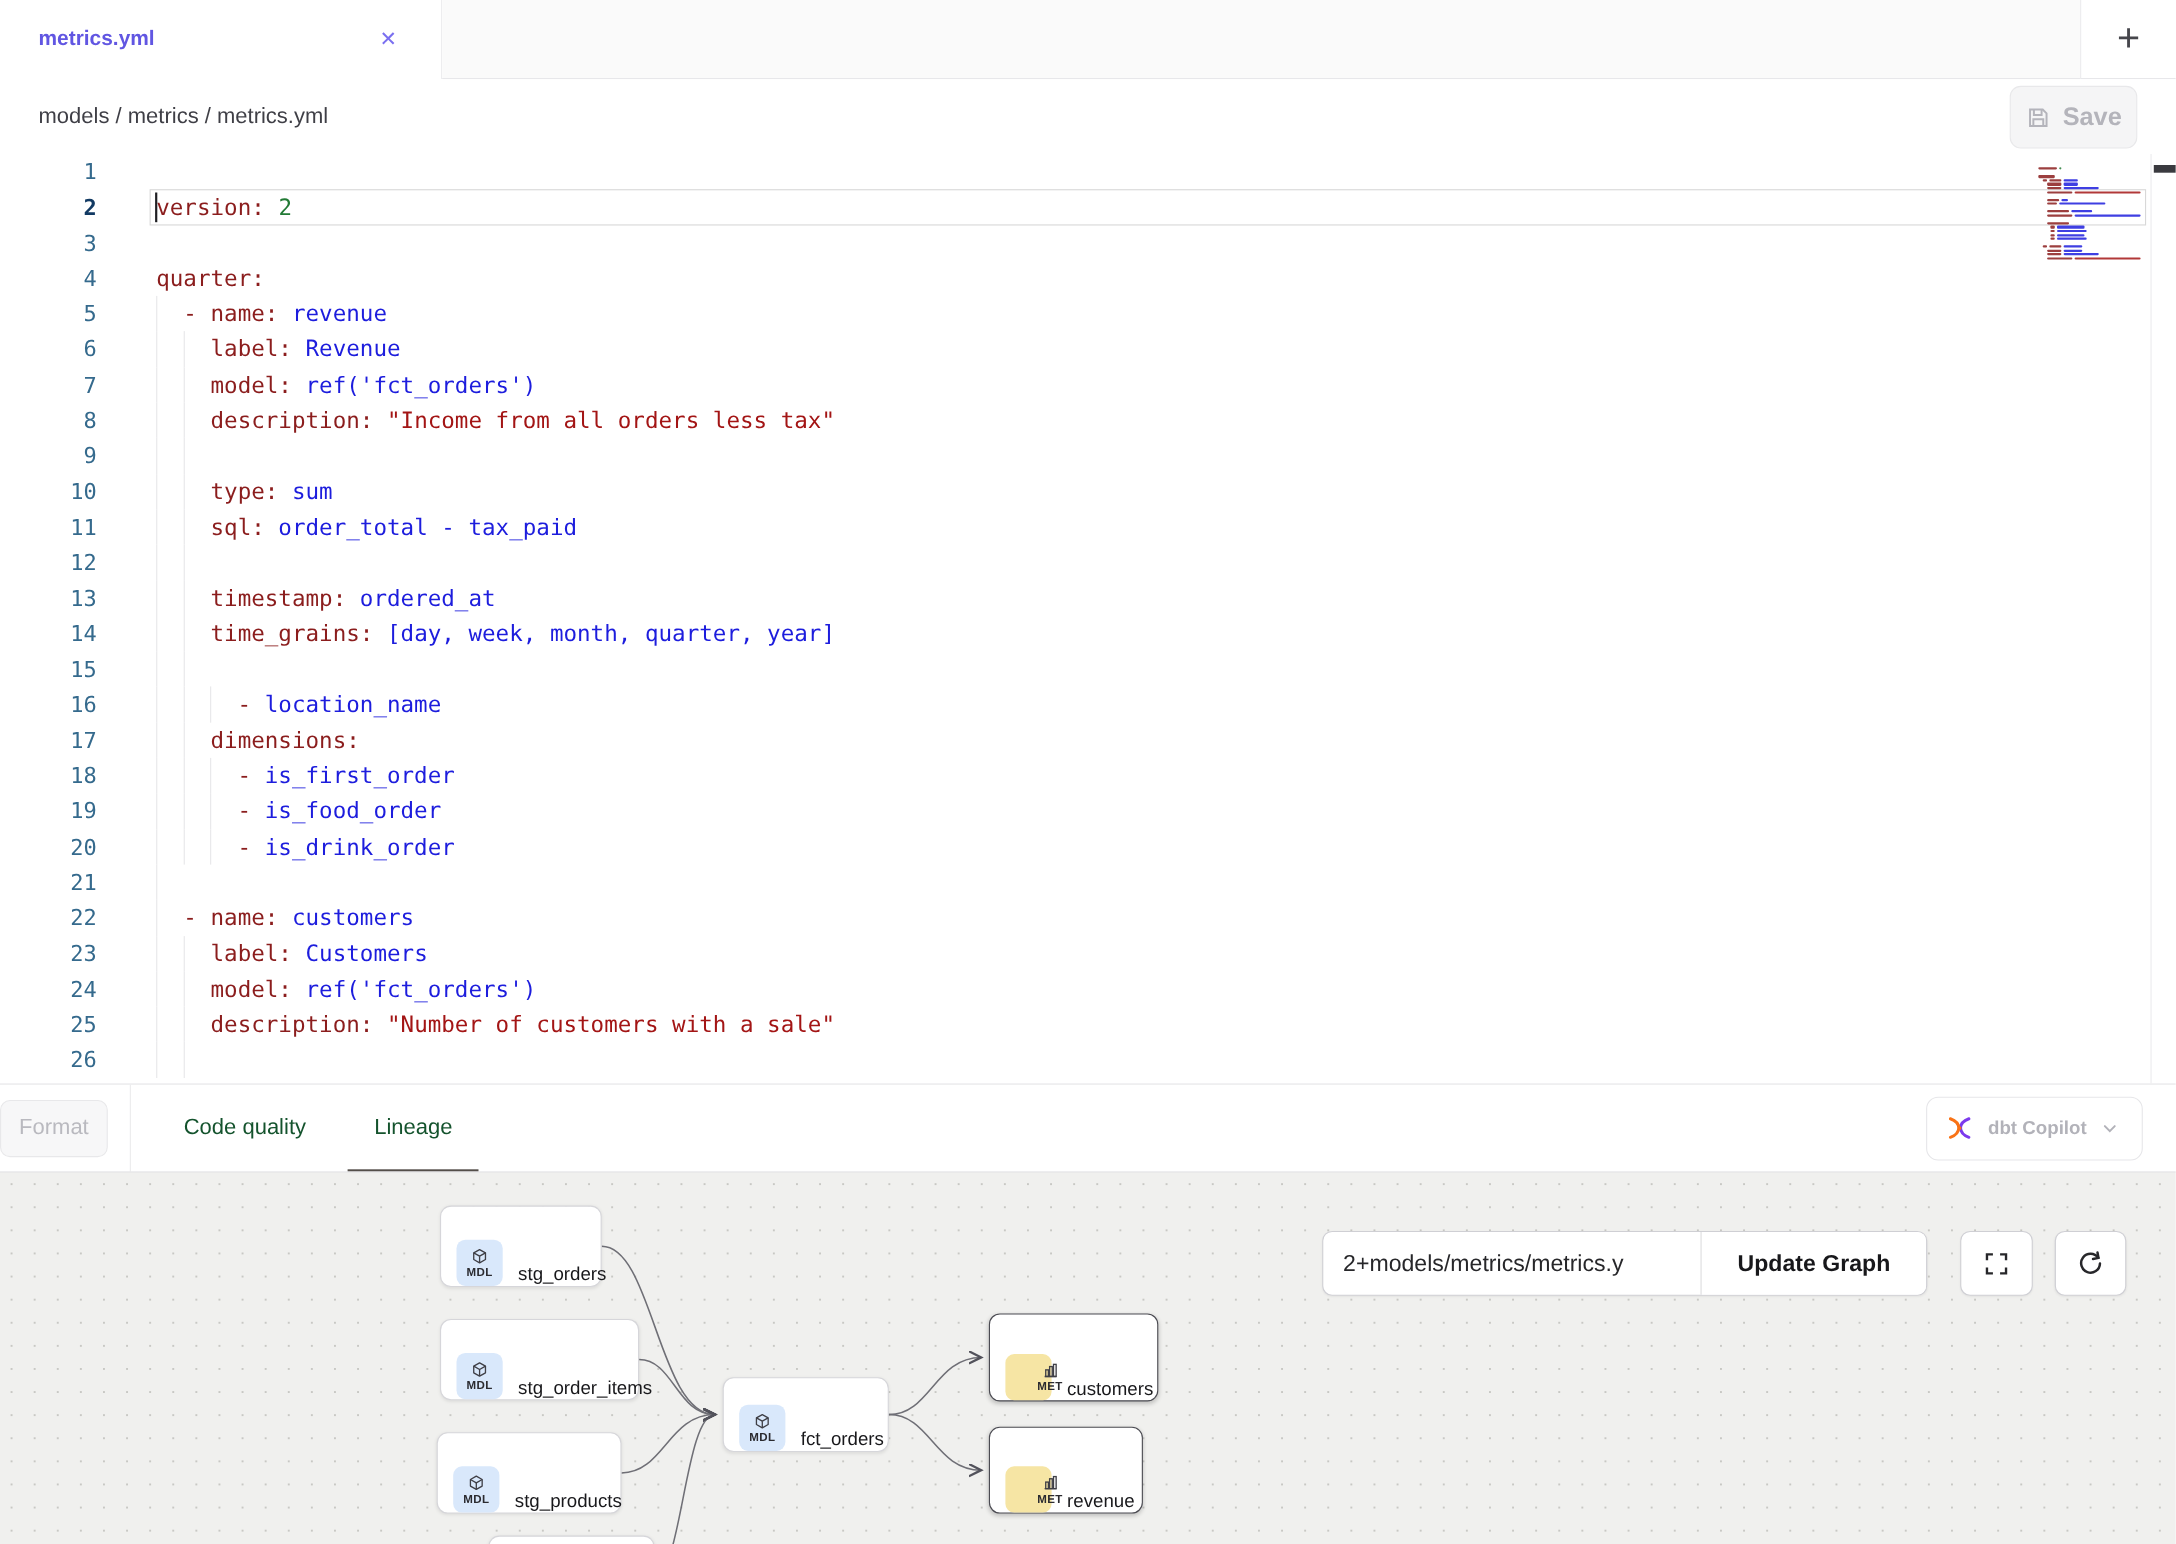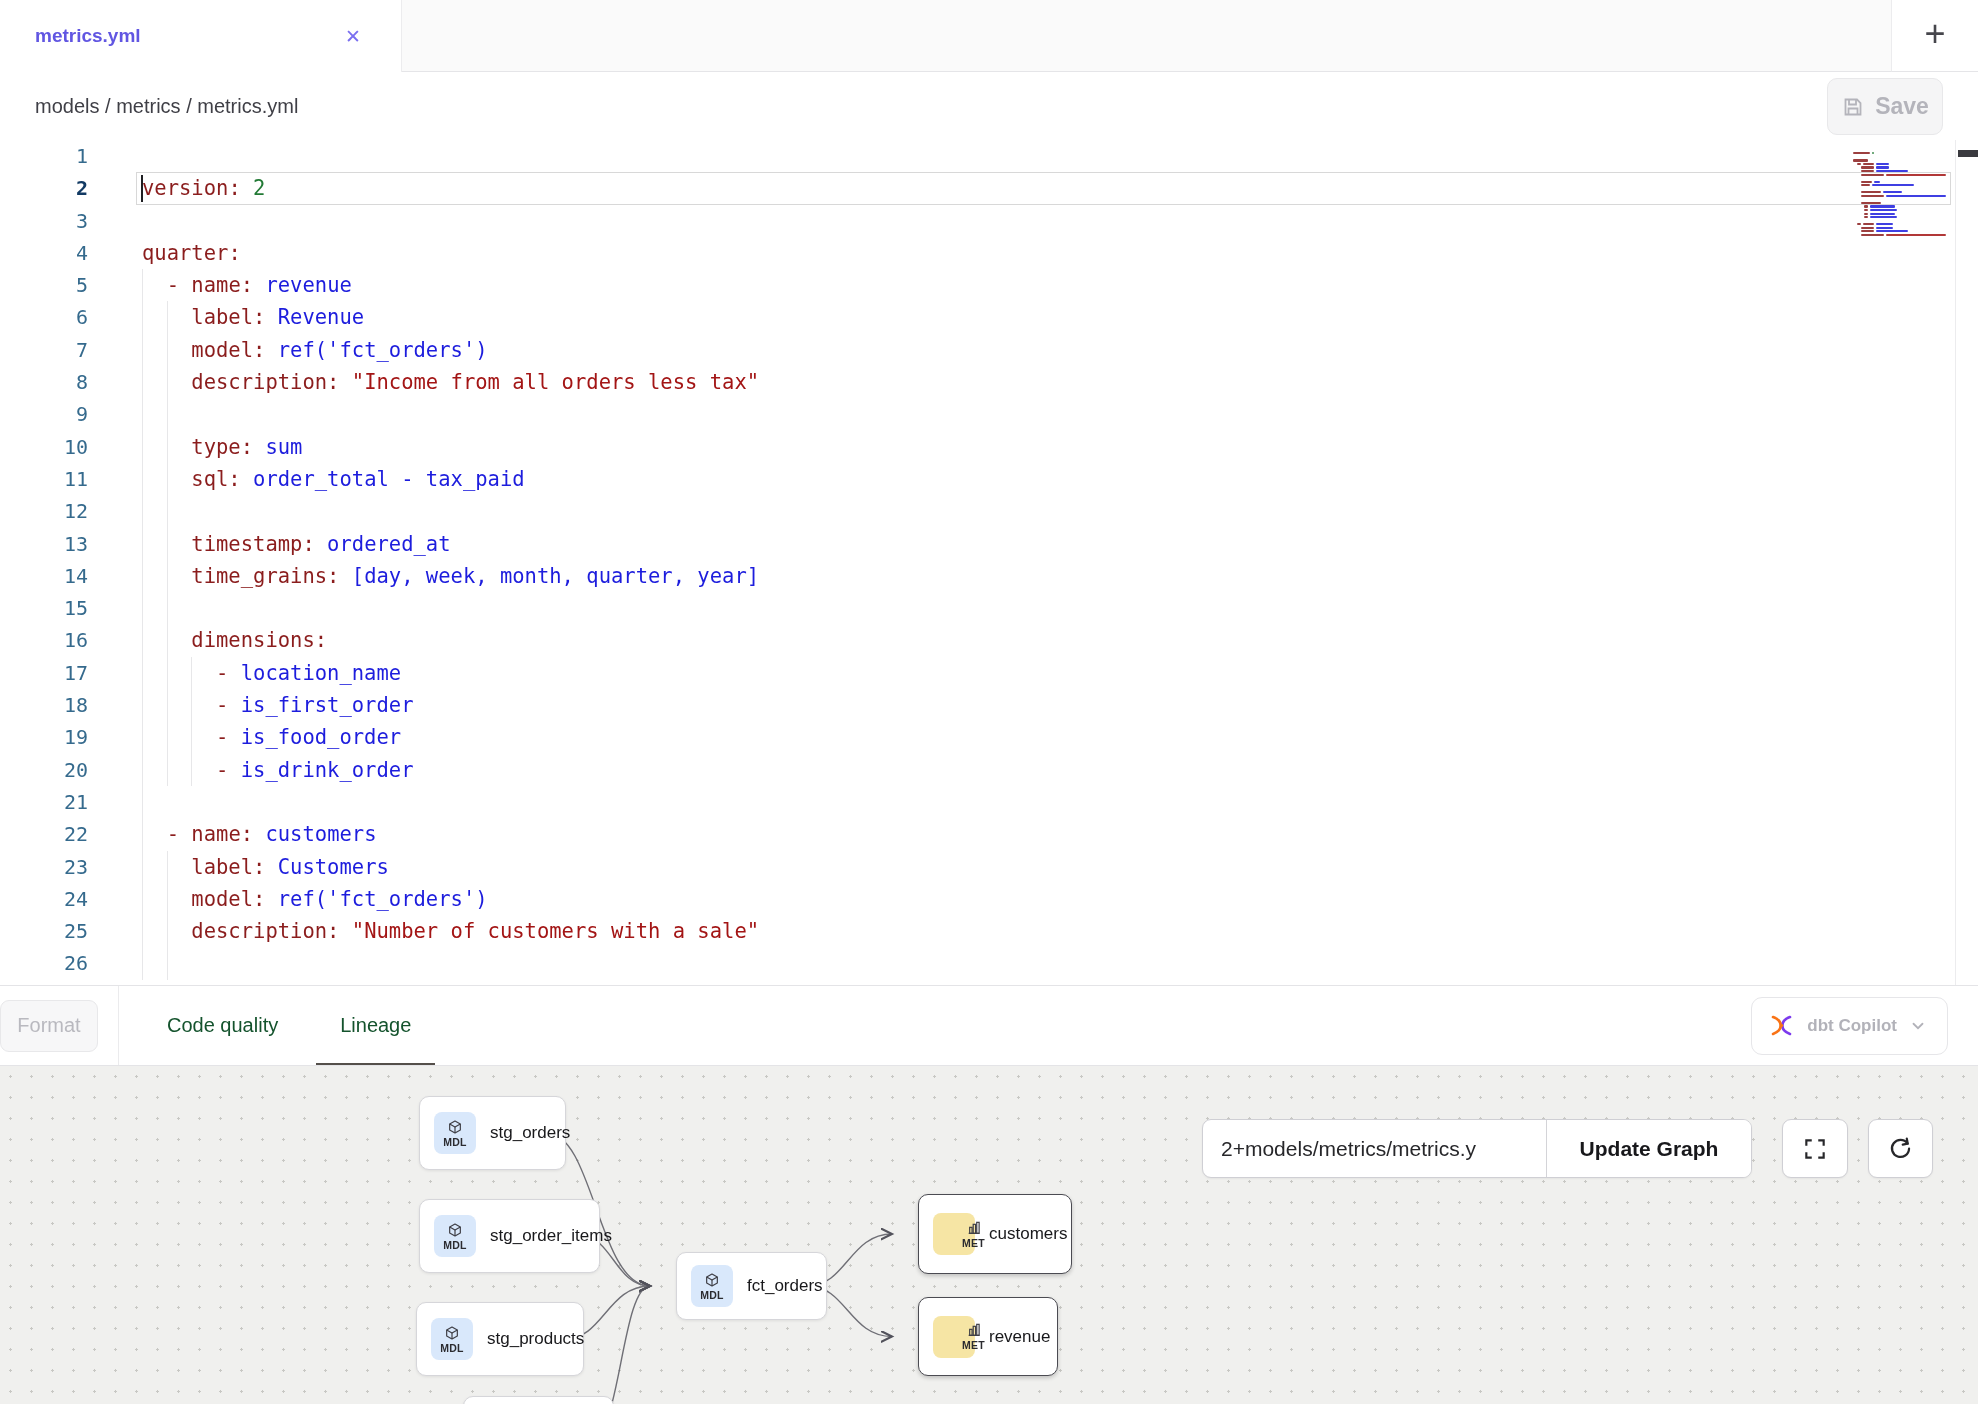--- a/index.html
+++ b/index.html
@@ -73,21 +73,21 @@
   .copilot-btn span { color:#b2b2b9; font-size:17px; font-weight:600; }
 
   
   .canvas { height:339px; position:relative; border-top:1px solid #e4e4e7;
             background-color:#f0f0ee;
             background-image:radial-gradient(#c8c8c4 1.1px, transparent 1.1px);
             background-size:21px 21px; overflow:hidden; }
   #edges-svg { position:absolute; left:0; top:0; }
   #edges-svg path.edge { fill:none; stroke:#6f6f76; stroke-width:1.4; }
   .node { position:absolute; background:#fff; border:1px solid #d6d6da; border-radius:10px;
-          box-shadow:0 1px 3px rgba(0,0,0,.08); display:flex; align-items:center; padding-left:14px;margin-left:19px; }
+          box-shadow:0 1px 3px rgba(0,0,0,.08); display:flex; align-items:flex-end; padding-left:14px; }
   .node.hl { border:1.6px solid #4b4b52; box-shadow:0 2px 4px rgba(0,0,0,.2); }
   .badge { width:42px; height:42px; border-radius:8px; display:flex; flex-direction:column;
            align-items:center; justify-content:center; gap:1px; flex:none; }
   .badge.mdl { background:#d9e8fb; }
   .badge.met { background:#f6e5a4;padding-left:39px; }
   .badge span { font-size:10.5px; font-weight:600; color:#2b2b30; letter-spacing:.3px; }
   .nlabel { margin-left:14px; font-size:17px; color:#18181b; white-space:nowrap; }
 
   .controls { position:absolute; top:53px; left:1202px; display:flex; }
   .filter-group { width:550px; height:59px; background:#fff; border:1px solid #cfcfd4;
@@ -167,22 +167,22 @@
       <div class="cline"><span class="ind"></span><span class="ind"></span><span class="tk-k">label: </span><span class="tk-v">Revenue</span></div>
       <div class="cline"><span class="ind"></span><span class="ind"></span><span class="tk-k">model: </span><span class="tk-v">ref('fct_orders')</span></div>
       <div class="cline"><span class="ind"></span><span class="ind"></span><span class="tk-k">description: </span><span class="tk-s">"Income from all orders less tax"</span></div>
       <div class="cline"><span class="ind"></span><span class="ind"></span></div>
       <div class="cline"><span class="ind"></span><span class="ind"></span><span class="tk-k">type: </span><span class="tk-v">sum</span></div>
       <div class="cline"><span class="ind"></span><span class="ind"></span><span class="tk-k">sql: </span><span class="tk-v">order_total - tax_paid</span></div>
       <div class="cline"><span class="ind"></span><span class="ind"></span></div>
       <div class="cline"><span class="ind"></span><span class="ind"></span><span class="tk-k">timestamp: </span><span class="tk-v">ordered_at</span></div>
       <div class="cline"><span class="ind"></span><span class="ind"></span><span class="tk-k">time_grains: </span><span class="tk-v">[day, week, month, quarter, year]</span></div>
       <div class="cline"><span class="ind"></span><span class="ind"></span></div>
+      <div class="cline"><span class="ind"></span><span class="ind"></span><span class="ind"></span><span class="tk-d">- </span><span class="tk-v">location_name</span></div>
       <div class="cline"><span class="ind"></span><span class="ind"></span><span class="tk-k">dimensions:</span></div>
-      <div class="cline"><span class="ind"></span><span class="ind"></span><span class="ind"></span><span class="tk-d">- </span><span class="tk-v">location_name</span></div>
       <div class="cline"><span class="ind"></span><span class="ind"></span><span class="ind"></span><span class="tk-d">- </span><span class="tk-v">is_first_order</span></div>
       <div class="cline"><span class="ind"></span><span class="ind"></span><span class="ind"></span><span class="tk-d">- </span><span class="tk-v">is_food_order</span></div>
       <div class="cline"><span class="ind"></span><span class="ind"></span><span class="ind"></span><span class="tk-d">- </span><span class="tk-v">is_drink_order</span></div>
       <div class="cline"><span class="ind"></span></div>
       <div class="cline"><span class="ind"></span><span class="tk-d">- </span><span class="tk-k">name: </span><span class="tk-v">customers</span></div>
       <div class="cline"><span class="ind"></span><span class="ind"></span><span class="tk-k">label: </span><span class="tk-v">Customers</span></div>
       <div class="cline"><span class="ind"></span><span class="ind"></span><span class="tk-k">model: </span><span class="tk-v">ref('fct_orders')</span></div>
       <div class="cline"><span class="ind"></span><span class="ind"></span><span class="tk-k">description: </span><span class="tk-s">"Number of customers with a sale"</span></div>
       <div class="cline"><span class="ind"></span><span class="ind"></span></div>
     </div>

